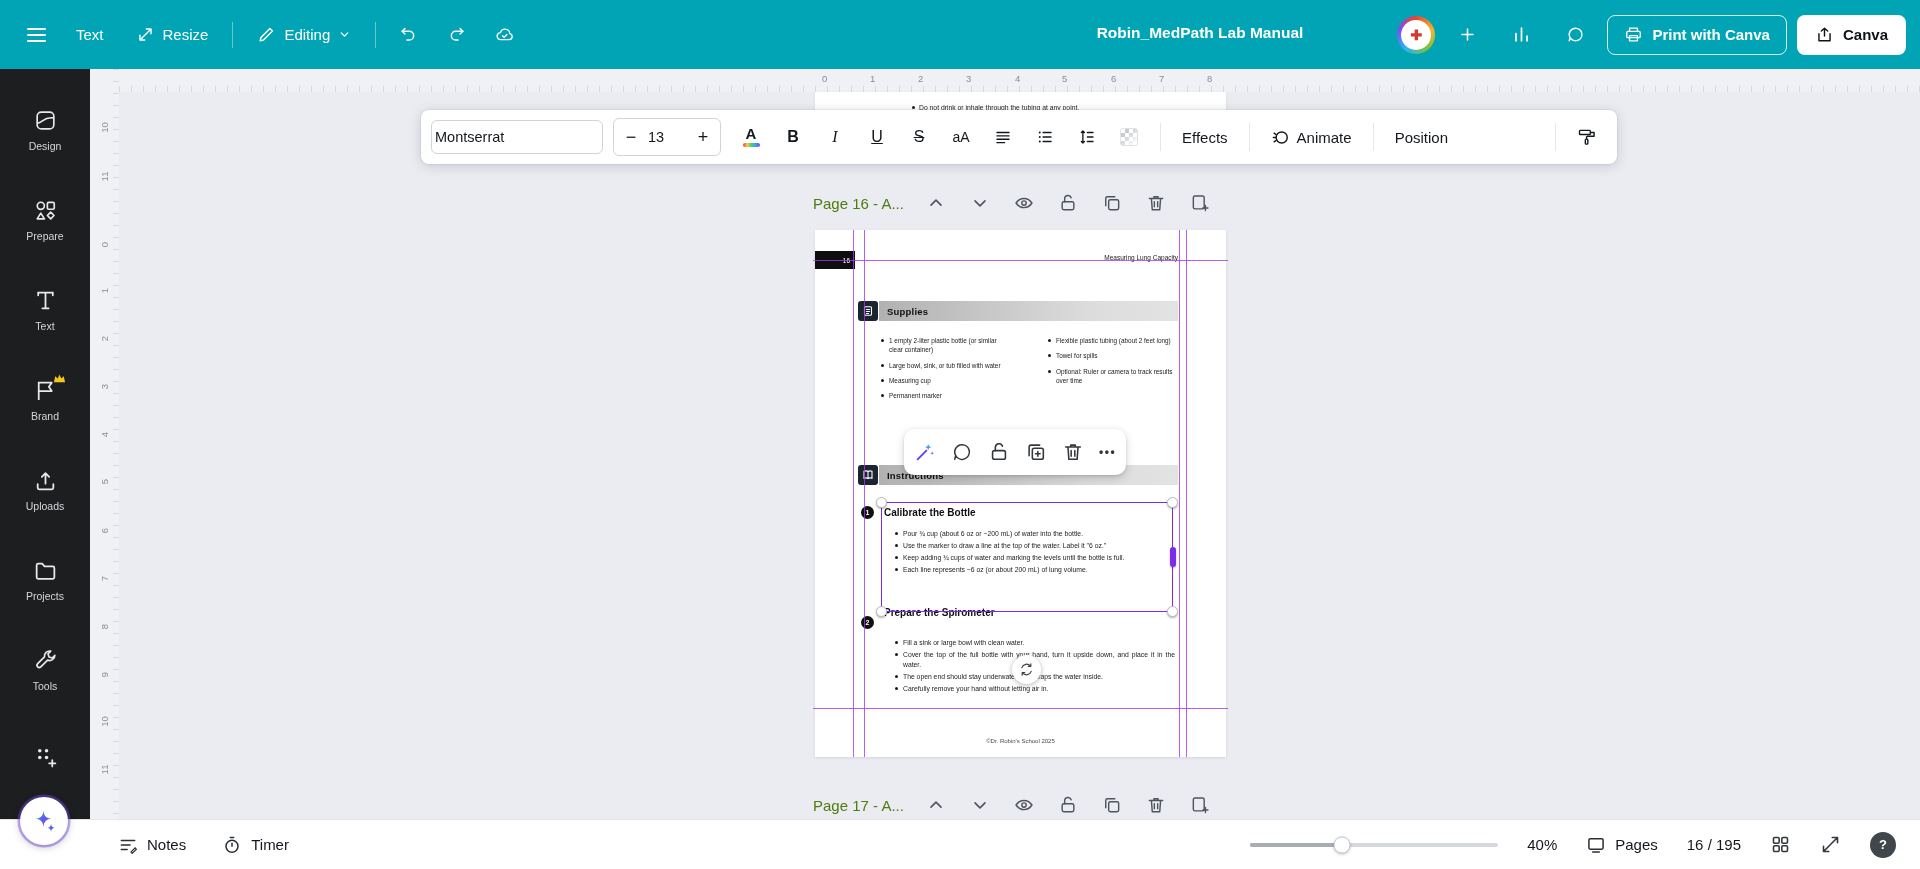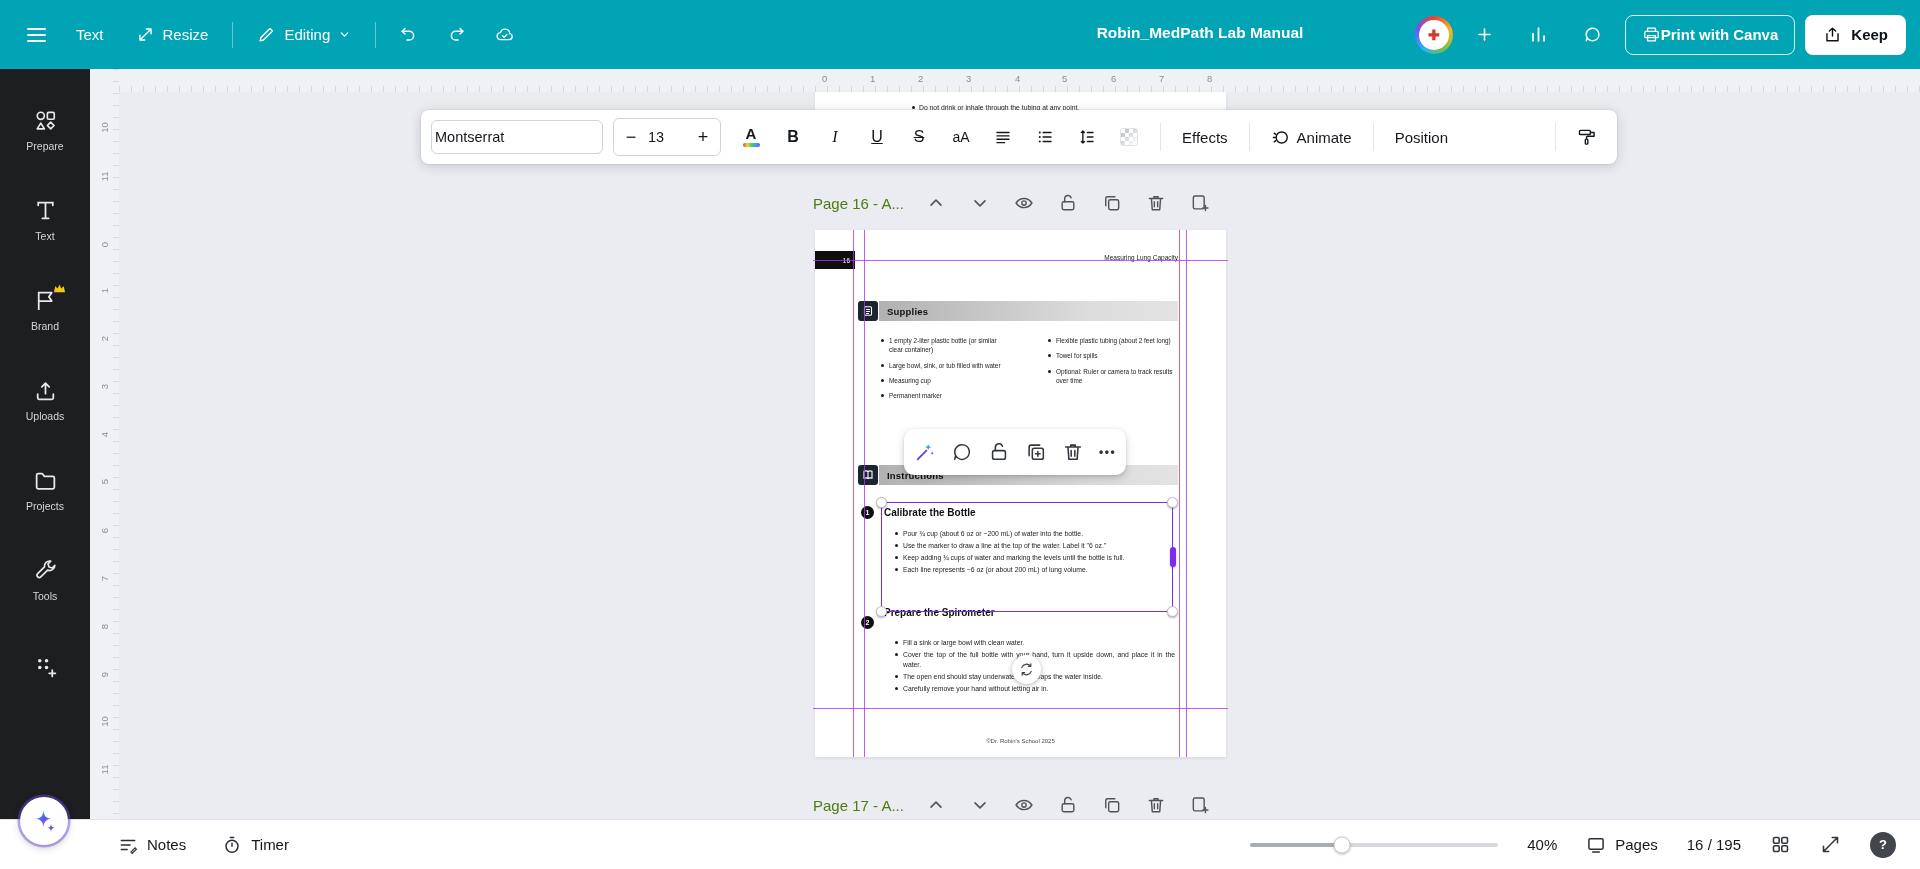--- a/index.html
+++ b/index.html
@@ -15,21 +15,21 @@
   .tb-btn { display:flex; align-items:center; gap:8px; height:44px; padding:0 14px; border-radius:8px; font-size:15px; font-weight:500; }
   .hamburger { display:flex; flex-direction:column; gap:4px; }
   .hamburger i { display:block; width:19px; height:2px; background:#fff; border-radius:1px; }
   .tb-div { width:1px; height:26px; background:rgba(255,255,255,.4); margin:0 6px; }
   .tb-ic { width:19px; height:19px; }
   .tb-ic-sm { width:13px; height:13px; }
   .tb-title { position:absolute; left:1200px; transform:translateX(-50%); top:50%; margin-top:-11px; font-size:15.5px; font-weight:600; white-space:nowrap; cursor:text; }
   .tb-right { position:absolute; right:14px; top:0; height:69px; display:flex; align-items:center; gap:10px; }
   .avatar { width:38px; height:38px; border-radius:50%; background:conic-gradient(#e8452f,#f7b32b,#76c043,#2bb3f5,#7b4df7,#e8452f); display:flex; align-items:center; justify-content:center; }
   .avatar-inner { width:30px; height:30px; border-radius:50%; background:#fff; display:flex; align-items:center; justify-content:center; color:#d33a2c; font-size:14px; font-weight:700; }
-  .btn-outline { display:flex; align-items:center; height:40px; padding:0 16px; border:1.5px solid rgba(255,255,255,.85); border-radius:8px; font-size:15px; font-weight:600; }
+  .btn-outline { display:flex; align-items:center; gap:9px; height:40px; padding:0 16px; border:1.5px solid rgba(255,255,255,.85); border-radius:8px; font-size:15px; font-weight:600; }
   .btn-share { display:flex; align-items:center; gap:9px; height:40px; padding:0 18px; background:#fff; color:#0e1318; border-radius:8px; font-size:15px; font-weight:600; }
 
   
   .sidebar { position:absolute; top:69px; left:0; width:90px; bottom:50px; background:#1c1e20; z-index:60; display:flex; flex-direction:column; align-items:center; padding-top:16px; }
   .sb-item { width:86px; height:90px; display:flex; flex-direction:column; align-items:center; justify-content:center; gap:7px; color:#e7e9ec; border-radius:8px; position:relative; }
   .sb-item .ic { width:25px; height:25px; }
   .sb-label { font-size:10.5px; color:#d4d6da; }
   .crown { position:absolute; top:14px; right:22px; width:13px; height:10px; }
   .ai-fab { position:absolute; left:20px; top:797px; width:48px; height:48px; border-radius:50%; background:#fff; z-index:95; display:flex; align-items:center; justify-content:center; box-shadow:0 2px 8px rgba(0,0,0,.25), 0 0 0 2.5px rgba(124,77,255,.45); }
   .ai-fab .ic { width:26px; height:26px; }
@@ -219,26 +219,35 @@
       </span>
       <span>Print with Canva</span>
     </button>
     <button class="btn-share">
       <span class="ic tb-ic">
         <svg viewBox="0 0 24 24" fill="none" stroke="#0e1318" stroke-width="1.8" stroke-linecap="round" stroke-linejoin="round">
             <path d="M12 14V4M8 7.5 12 4l4 3.5"></path>
             <path d="M5 11v9h14v-9"></path>
           </svg>
       </span>
-      <span>Keep</span>
+      <span>Canva</span>
     </button>
   </div>
 </div>
 
 <div class="sidebar">
+  <button class="sb-item">
+    <span class="ic">
+      <svg viewBox="0 0 24 24" fill="none" stroke="currentColor" stroke-width="1.6">
+          <rect x="4" y="4" width="16" height="16" rx="4"></rect>
+          <path d="M4.5 14.5C9 14.5 10.5 8 19.5 9.5"></path>
+        </svg>
+    </span>
+    <span class="sb-label">Design</span>
+  </button>
   <button class="sb-item">
     <span class="ic">
       <svg viewBox="0 0 24 24" fill="none" stroke="currentColor" stroke-width="1.6">
           <circle cx="7.5" cy="7.5" r="3.4"></circle>
           <rect x="13.8" y="4.2" width="6.6" height="6.6" rx="1.2"></rect>
           <path d="M7.5 14.5 11 20H4z" stroke-linejoin="round"></path>
           <path d="m17 13.6 3.2 3.2L17 20l-3.2-3.2z" stroke-linejoin="round"></path>
         </svg>
     </span>
     <span class="sb-label">Prepare</span>

